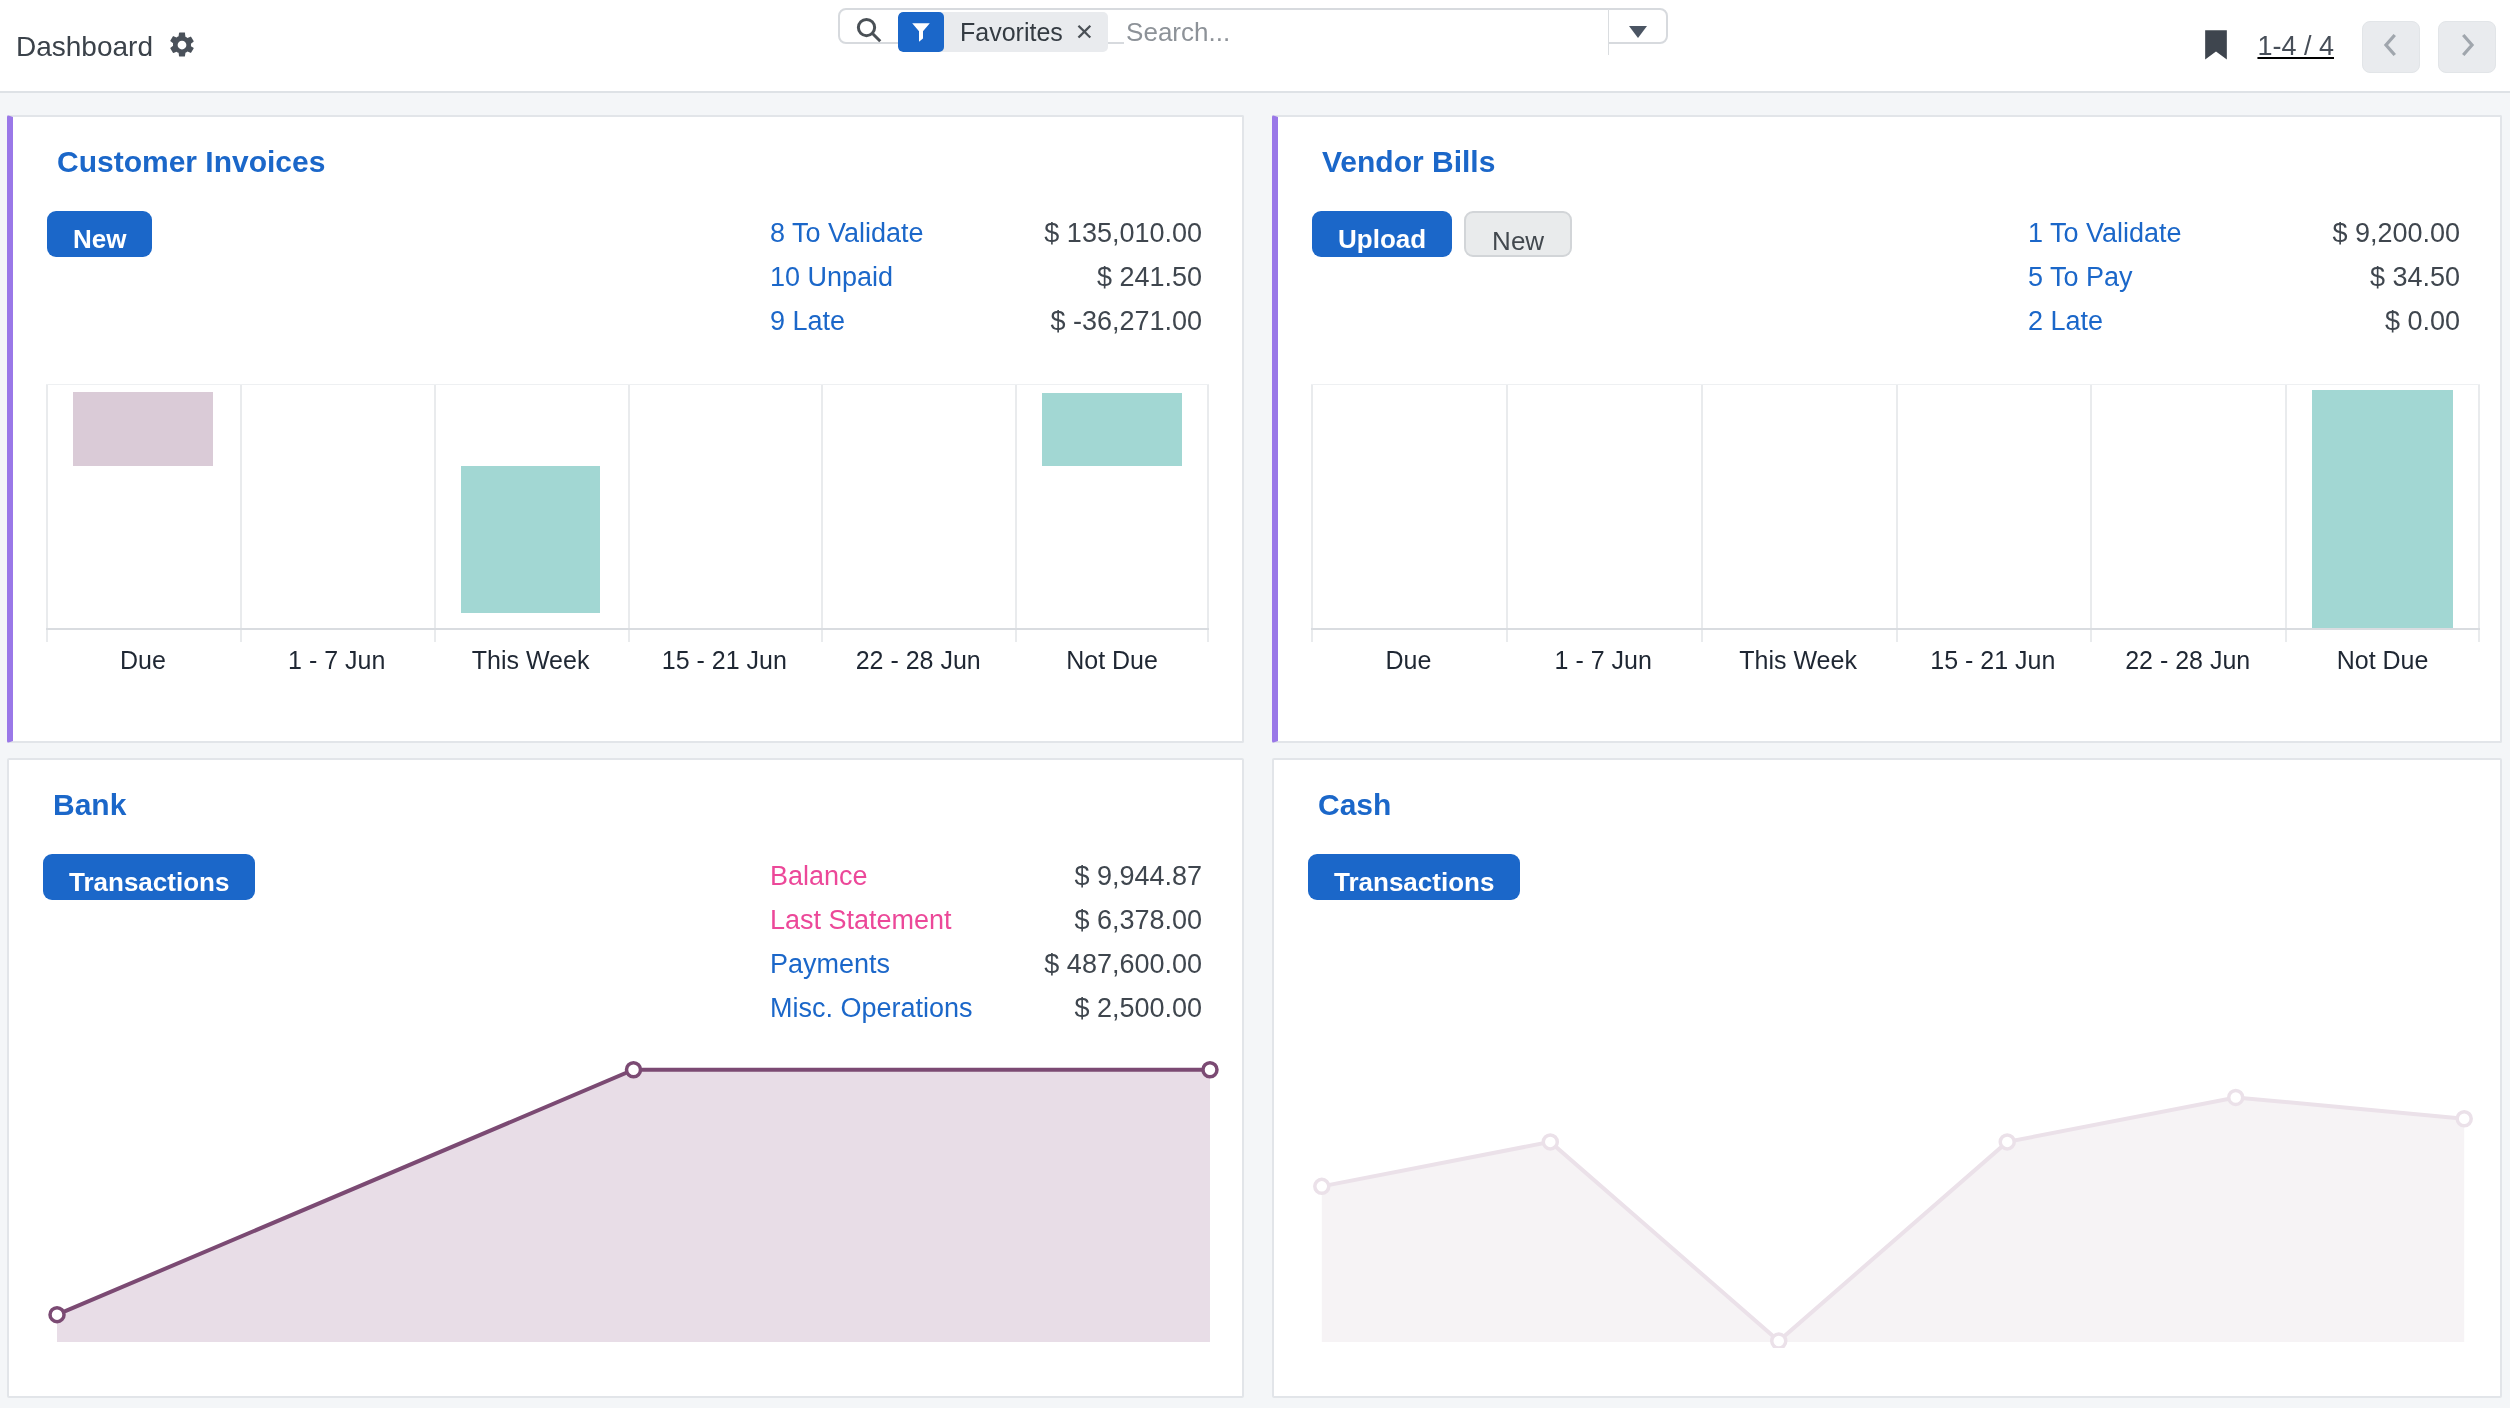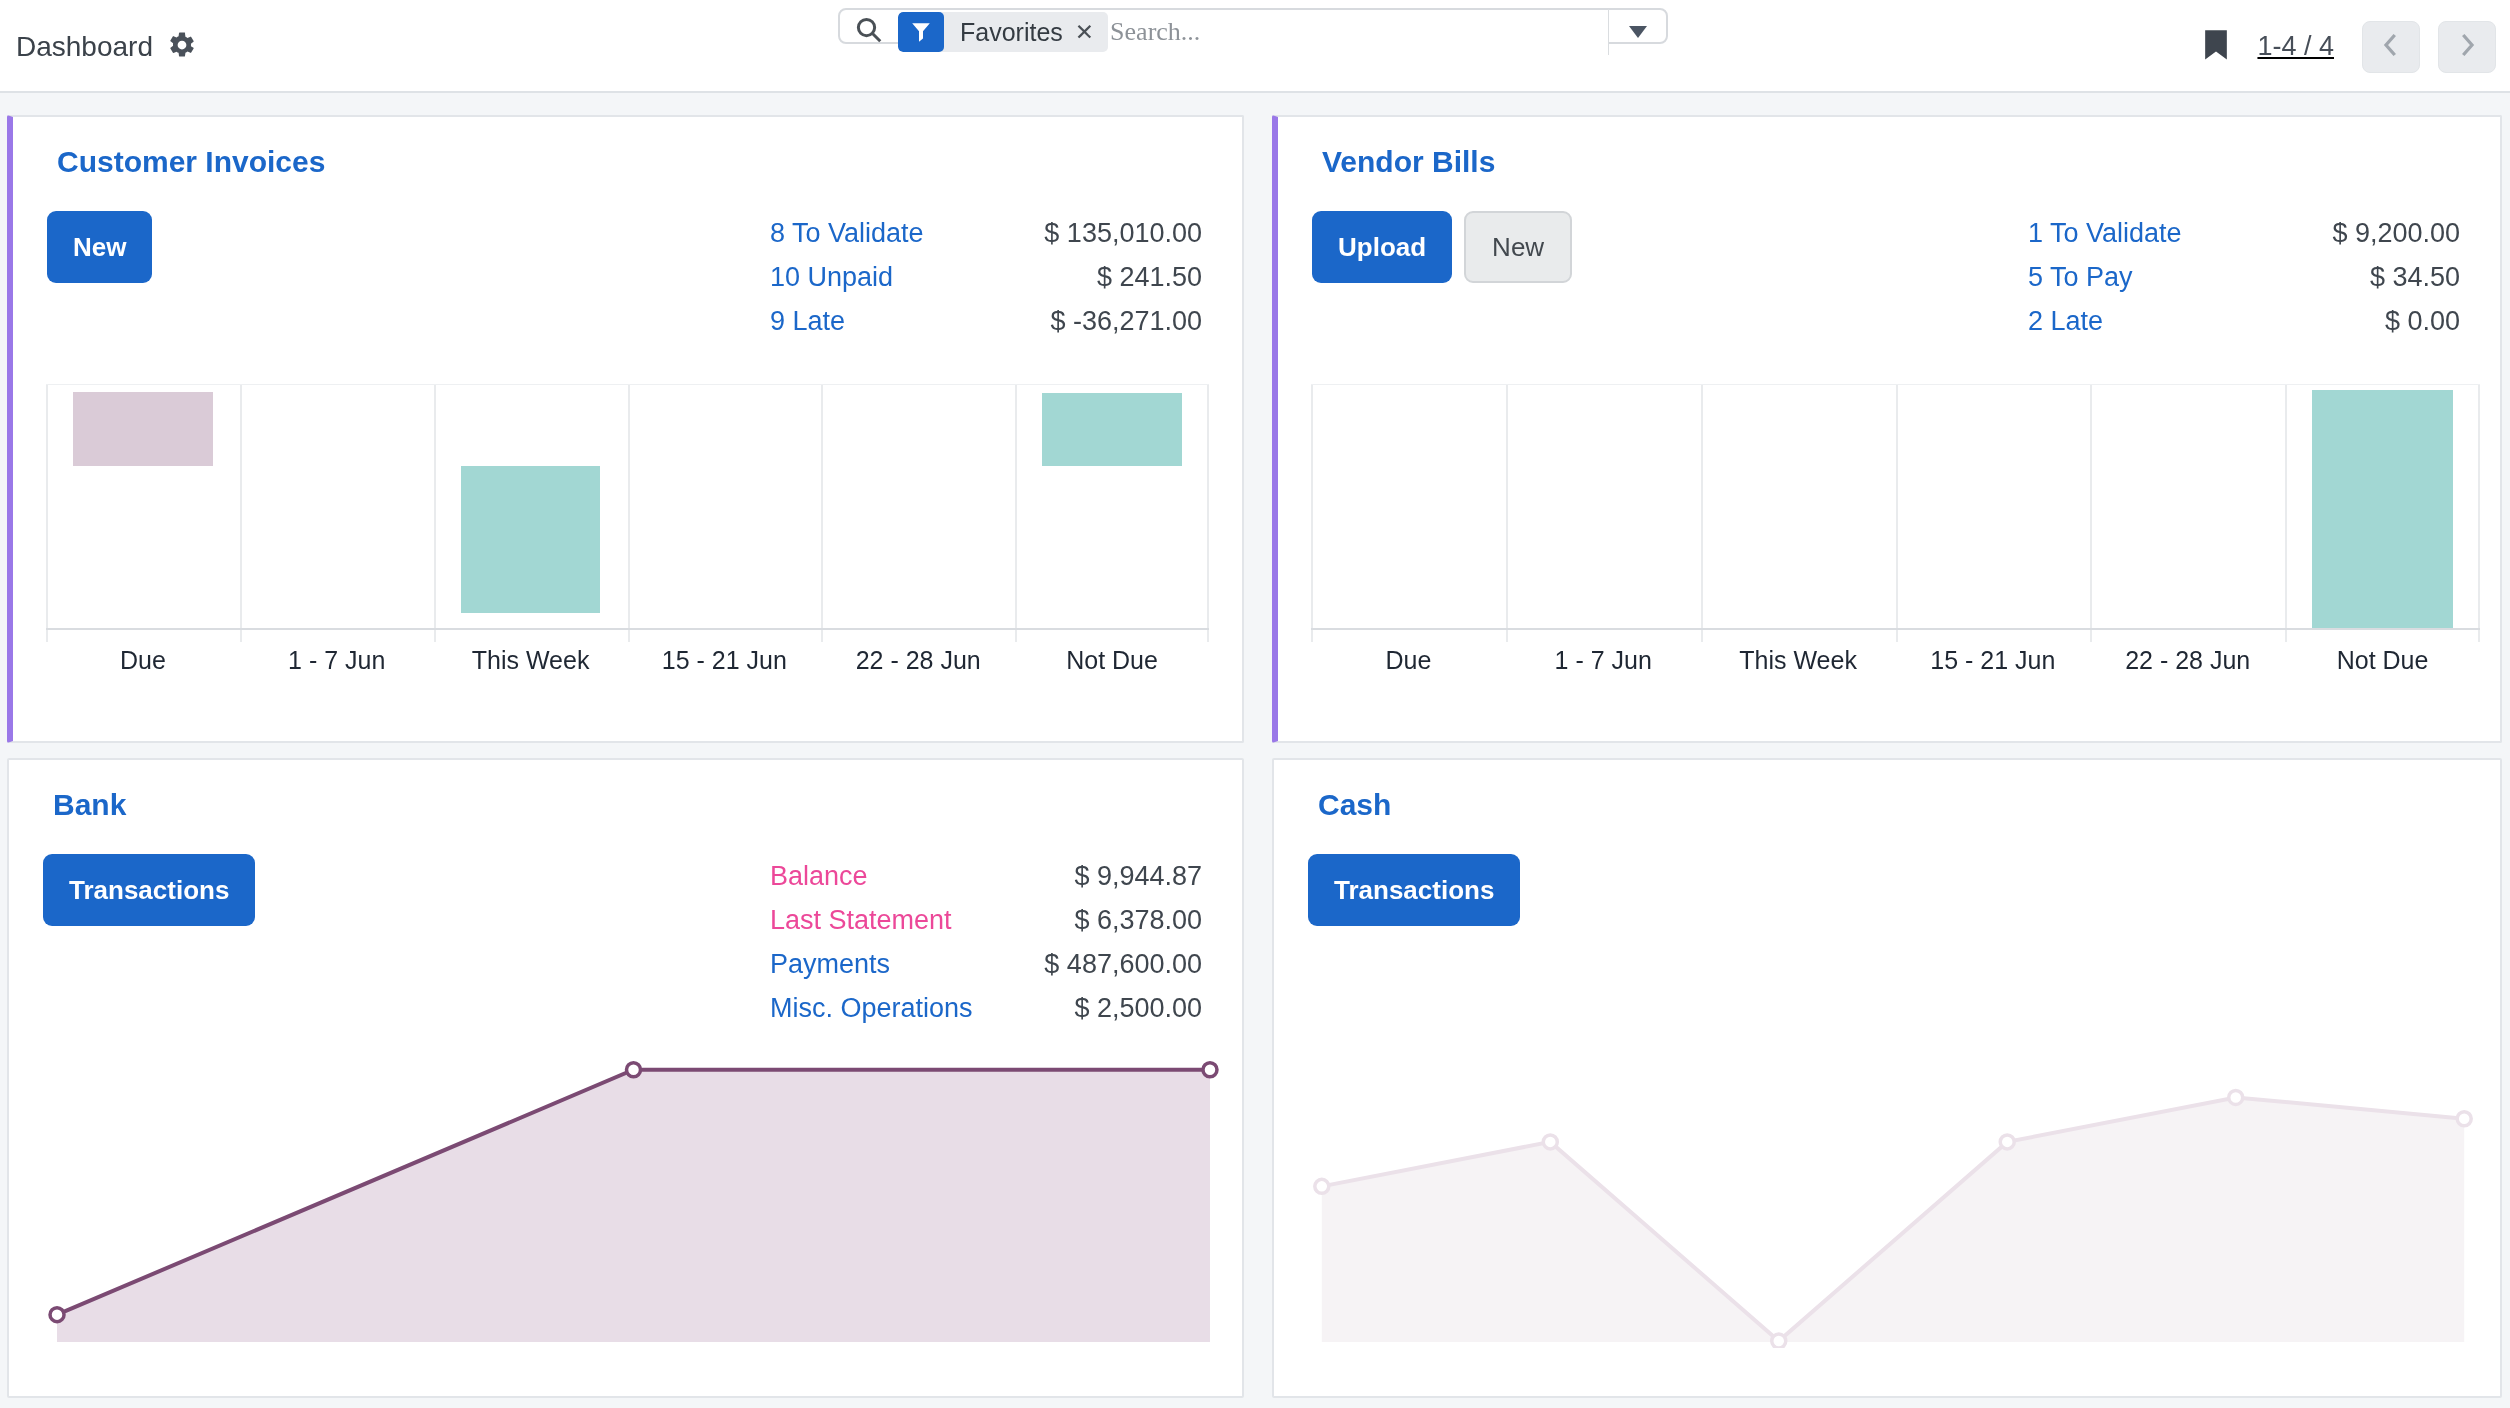--- a/index.html
+++ b/index.html
@@ -14,41 +14,41 @@
   .gear-btn{background:none;border:none;padding:0;cursor:pointer;display:flex;align-items:center;}
 
   .searchbar{position:absolute;left:838px;top:8px;width:830px;height:36px;background:#fff;
     border:2px solid #d7dade;border-radius:8px;display:flex;align-items:center;padding:12px 0 0 14px;}
   .facet{display:flex;align-items:center;background:#e9ebee;border-radius:5px;height:40px;
     margin-left:14px;overflow:hidden;}
   .facet-badge{width:46px;height:40px;background:#1b67c9;border-radius:5px;display:flex;
     align-items:center;justify-content:center;flex:none;}
   .facet-label{font-size:25px;color:#343b42;padding:0 10px 0 16px;}
   .facet-x{font-size:23px;color:#4a5056;padding:0 14px 0 2px;background:none;border:none;cursor:pointer;}
-  .search-input{flex:1;border:none;outline:none;font-size:26px;color:#4c1d95;
-    font-family:Liberation Serif, serif;min-width:50px;}
+  .search-input{flex:1;border:none;outline:none;font-size:26px;color:#4c1d95;margin-left:16px;
+    font-family:Liberation Sans, sans-serif;min-width:50px;}
   .search-input::placeholder{color:#8d9298;}
   .caret-box{width:58px;height:46px;border-left:1px solid #dadde0;display:flex;align-items:center;
     justify-content:center;flex:none;background:none;cursor:pointer;border-top:none;border-right:none;border-bottom:none;}
   .caret{width:0;height:0;border-left:9px solid transparent;border-right:9px solid transparent;
     border-top:12px solid #4b5563;}
 
   .top-right{position:absolute;right:14px;top:0;height:93px;display:flex;align-items:center;gap:18px;text-decoration:underline;}
   .pager-text{font-size:27px;color:#474e58;margin:0 10px;}
   .pager-btn{width:58px;height:52px;background:#e9ebee;border:1px solid #e2e5e8;border-radius:8px;
     display:flex;align-items:center;justify-content:center;cursor:pointer;}
   .bookmark-btn{background:none;border:none;padding:0;cursor:pointer;display:flex;}
 
   
   .card{position:absolute;background:#fff;border:2px solid #e2e5e9;border-radius:2px;}
   .card.accent{border-left:6px solid #9a78e8;}
   .card-title{position:absolute;left:36px;top:20px;margin:8px;font-size:30px;font-weight:bold;
     color:#1b67c9;cursor:pointer;}
   .btn-row{position:absolute;left:34px;top:94px;display:flex;gap:12px;}
-  .btn{height:72px;line-height:56px;padding:0 26px;font-size:26px;font-weight:bold;border-radius:9px;
+  .btn{height:46px;line-height:56px;padding:0 26px;font-size:26px;font-weight:bold;border-radius:9px;
     border:none;cursor:pointer;font-family:"Liberation Sans",sans-serif;}
   .btn.primary{background:#1b67c9;color:#fff;}
   .btn.secondary{background:#e9ebec;color:#42484e;border:2px solid #d2d5d8;font-weight:normal;}
 
   .stats{position:absolute;top:94px;right:40px;width:432px;}
   .stat-row{display:flex;justify-content:space-between;align-items:center;height:44px;font-size:27px;}
   .stat-label{color:#1b67c9;cursor:pointer;}
   .stat-label.muted{color:#ec4899;cursor:default;}
   .stat-amount{color:#3f464e;}
 

